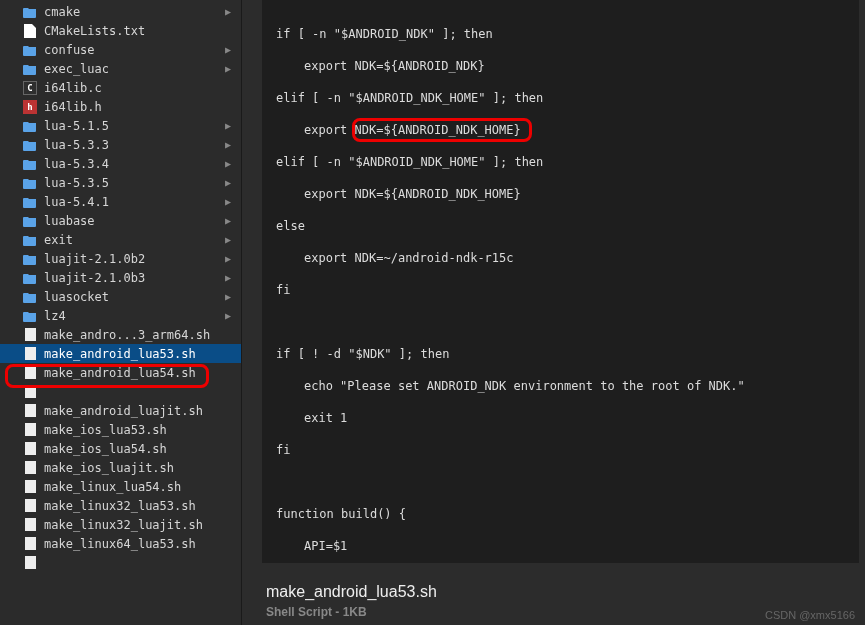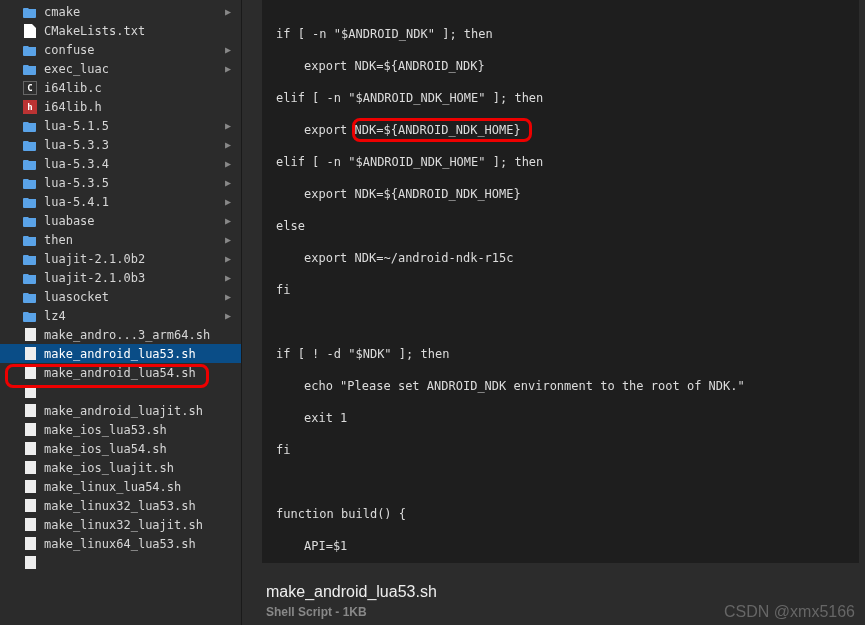--- a/index.html
+++ b/index.html
@@ -100,21 +100,21 @@
     color:#888;
     font-size:12px;
     font-family: -apple-system, Helvetica, Arial, sans-serif;
     font-weight: bold;
   }
   .watermark {
     position:absolute;
     bottom:4px;
     right:10px;
     color:#666;
-    font-size:16px;
+    font-size:11px;
     font-family: -apple-system, Helvetica, Arial, sans-serif;
   }
   .line { display:block; }
   .indent1 { padding-left: 28px; }
 </style>
 </head>
 <body>
 
 <div class="sidebar" id="sidebar">
     <div class="row">
@@ -215,21 +215,21 @@
       </span>
       <span class="label">luabase</span>
       <span class="chev">▶</span>
     </div>
     <div class="row">
       <span class="icon folder-icon">
         <svg width="14" height="12" viewBox="0 0 14 12">
           <path d="M1 2h4l1 1h7v8a1 1 0 0 1-1 1H1a1 1 0 0 1-1-1V3a1 1 0 0 1 1-1z"></path>
         </svg>
       </span>
-      <span class="label">then</span>
+      <span class="label">exit</span>
       <span class="chev">▶</span>
     </div>
     <div class="row">
       <span class="icon folder-icon">
         <svg width="14" height="12" viewBox="0 0 14 12">
           <path d="M1 2h4l1 1h7v8a1 1 0 0 1-1 1H1a1 1 0 0 1-1-1V3a1 1 0 0 1 1-1z"></path>
         </svg>
       </span>
       <span class="label">luajit-2.1.0b2</span>
       <span class="chev">▶</span>

